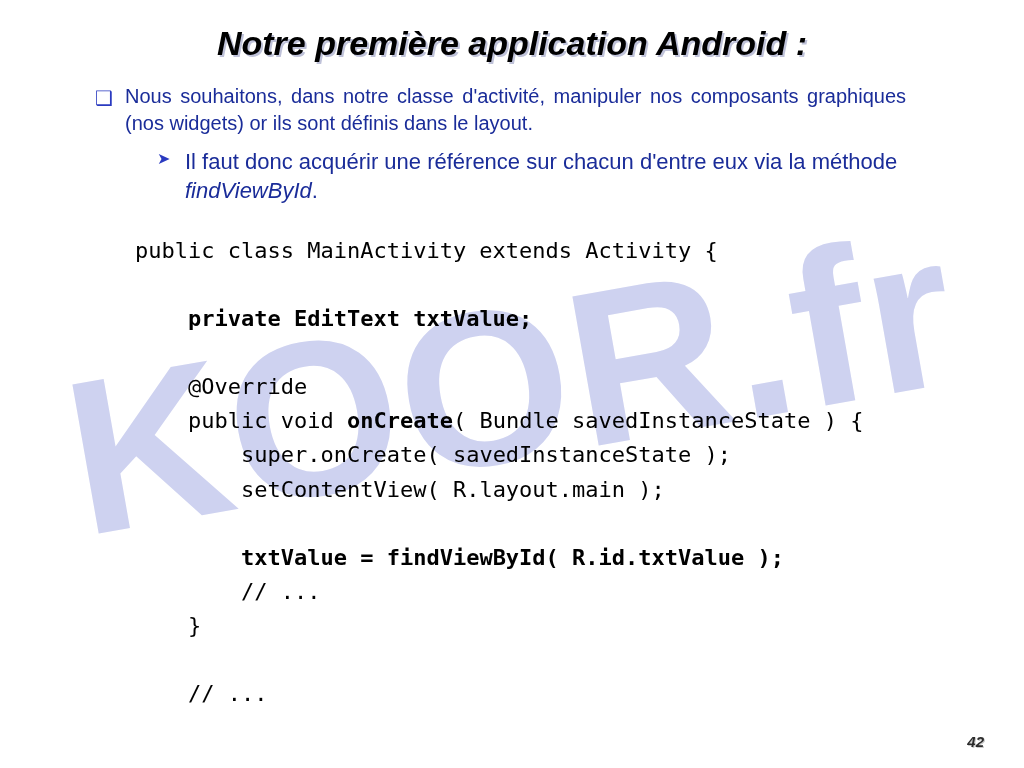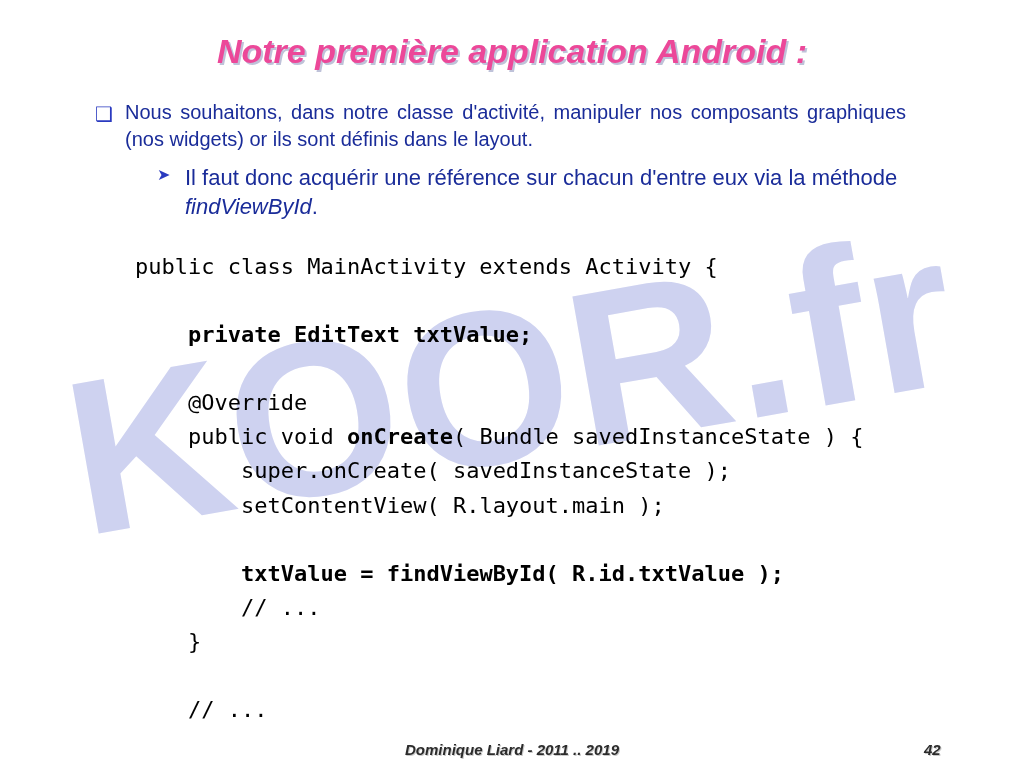--- a/index.html
+++ b/index.html
@@ -27,27 +27,27 @@
     font-family: Arial, sans-serif;
   }
   .slide {
     position: relative;
     z-index: 1;
     width: 1024px;
     height: 768px;
     box-sizing: border-box;
   }
   h1.title {
-    margin: 8px;
+    margin: 0;
     padding: 22px 40px 10px 40px;
     text-align: center;
     font-size: 34px;
     font-weight: 700;
     font-style: italic;
-    color: #ec4899;
+    color: #000000;
     text-shadow: 2px 2px 0 #bfc2d9;
     line-height: 1.25;
   }
   .body {
     padding: 8px 118px 0 95px;
   }
   .bullet {
     position: relative;
     padding-left: 30px;
     color: #1a2c99;
@@ -102,21 +102,21 @@
     font-style: italic;
     color: #2b2b2b;
     text-shadow: 1px 1px 0 #c9c9c9;
   }
   .footer-inner {
     display: flex;
     justify-content: space-between;
     padding: 0 0 8px 0;
   }
   .footer-center { flex: 1; text-align: center; }
-  .footer-right { width: 60px; }
+  .footer-right { width: 60px; text-align: right; }
   .footer-left  { width: 60px; }
 </style>
 </head>
 <body>
 
 <div class="watermark">KOOR.fr</div>
 
 <div class="slide">
 
   <h1 class="title">
@@ -146,18 +146,17 @@
         <span>// ...</span>
     <span>}</span>
 
     <span>// ...</span></pre>
 
   </div>
 
   <div class="footer">
     <div class="footer-inner">
       <div class="footer-left"></div>
-      <div class="footer-center">Dominique Liard - 2011 .. 2019</div>
       <div class="footer-right">42</div>
     </div>
   </div>
 
 </div>
 
 </body></html>

